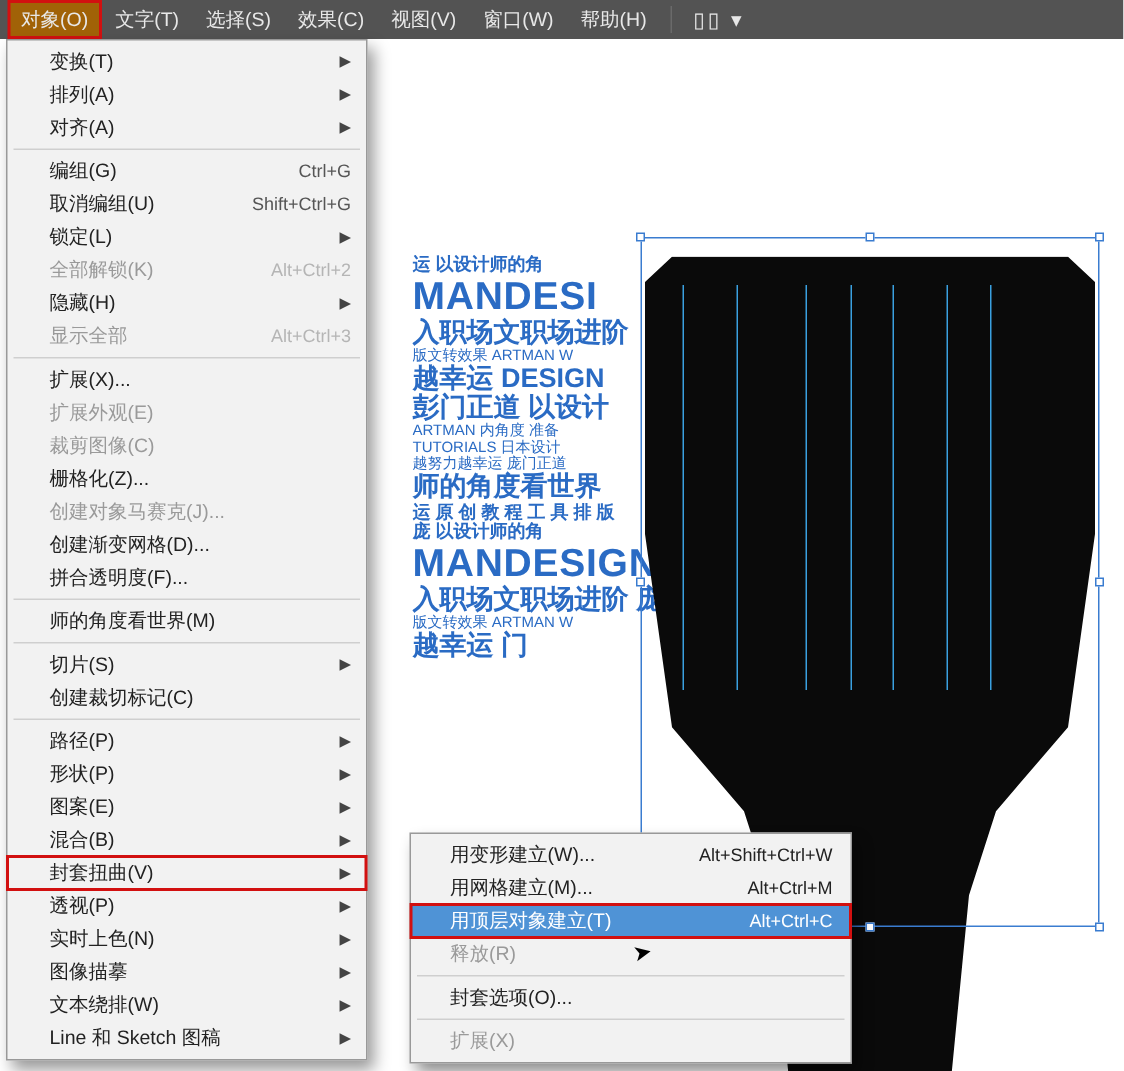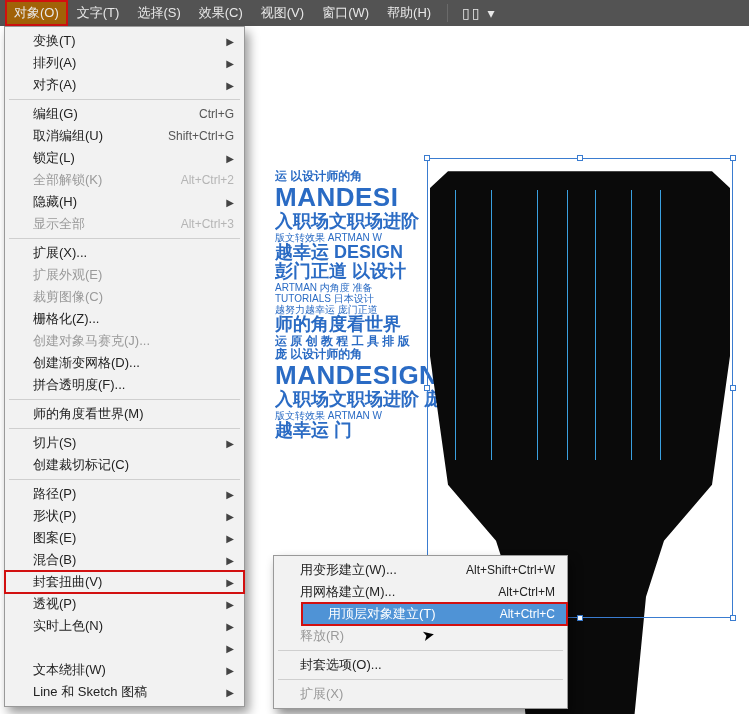--- a/index.html
+++ b/index.html
@@ -34,21 +34,21 @@
   .submenu {
     position: absolute; left: 273px; top: 555px; width: 295px;
     background: #f2f2f2; border: 1px solid #999; box-shadow: 4px 6px 10px rgba(0,0,0,0.45);
     font-size: 13px; color: #222; padding: 3px 0;
   }
   .submenu .row { display: flex; align-items: center; height: 22px; padding: 0 12px 0 26px; }
   .submenu .row.disabled { color: #9a9a9a; }
   .submenu .row .label { flex: 1; }
   .submenu .row .hk { font-size: 12px; }
   .submenu .hr { height: 1px; background: #cfcfcf; margin: 3px 4px; }
-  .submenu .row.sel { background: #4f93d6; color: #fff; outline: 2px solid #d21010; outline-offset: -1px; margin-left: 28px; }
+  .submenu .row.sel { background: #4f93d6; color: #fff; outline: 2px solid #d21010; outline-offset: -1px; }
   .submenu .row.sel .hk { color: #fff; }
 
   .canvas { position: absolute; left: 275px; top: 60px; right: 0; bottom: 0; }
   .canvas .bg { position: absolute; inset: 0; background: #fff; }
   .textcloud {
     position: absolute; left: 0; top: 110px; width: 180px; color: #2a6bc4;
     font-weight: 700; line-height: 1.1; overflow: hidden;
   }
   .textcloud div { white-space: nowrap; }
   .t-big { font-size: 26px; letter-spacing: 0.5px; }
@@ -240,20 +240,21 @@
     </div>
     <div class="row">
       <span class="label">透视(P)</span>
       <span class="arrow">▶</span>
     </div>
     <div class="row">
       <span class="label">实时上色(N)</span>
       <span class="arrow">▶</span>
     </div>
     <div class="row">
+      <span class="label">图像描摹</span>
       <span class="arrow">▶</span>
     </div>
     <div class="row">
       <span class="label">文本绕排(W)</span>
       <span class="arrow">▶</span>
     </div>
     <div class="row">
       <span class="label">Line 和 Sketch 图稿</span>
       <span class="arrow">▶</span>
     </div>

